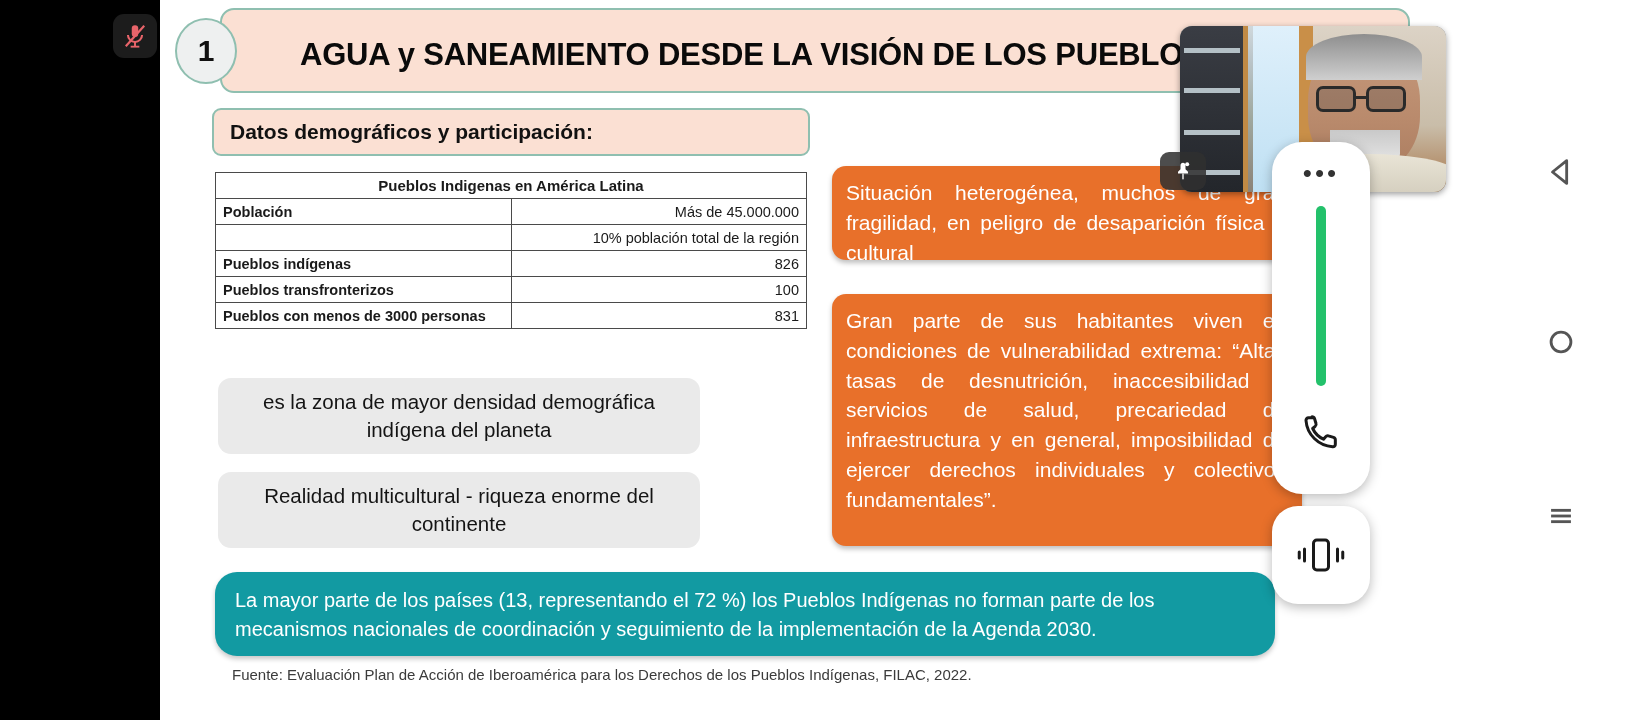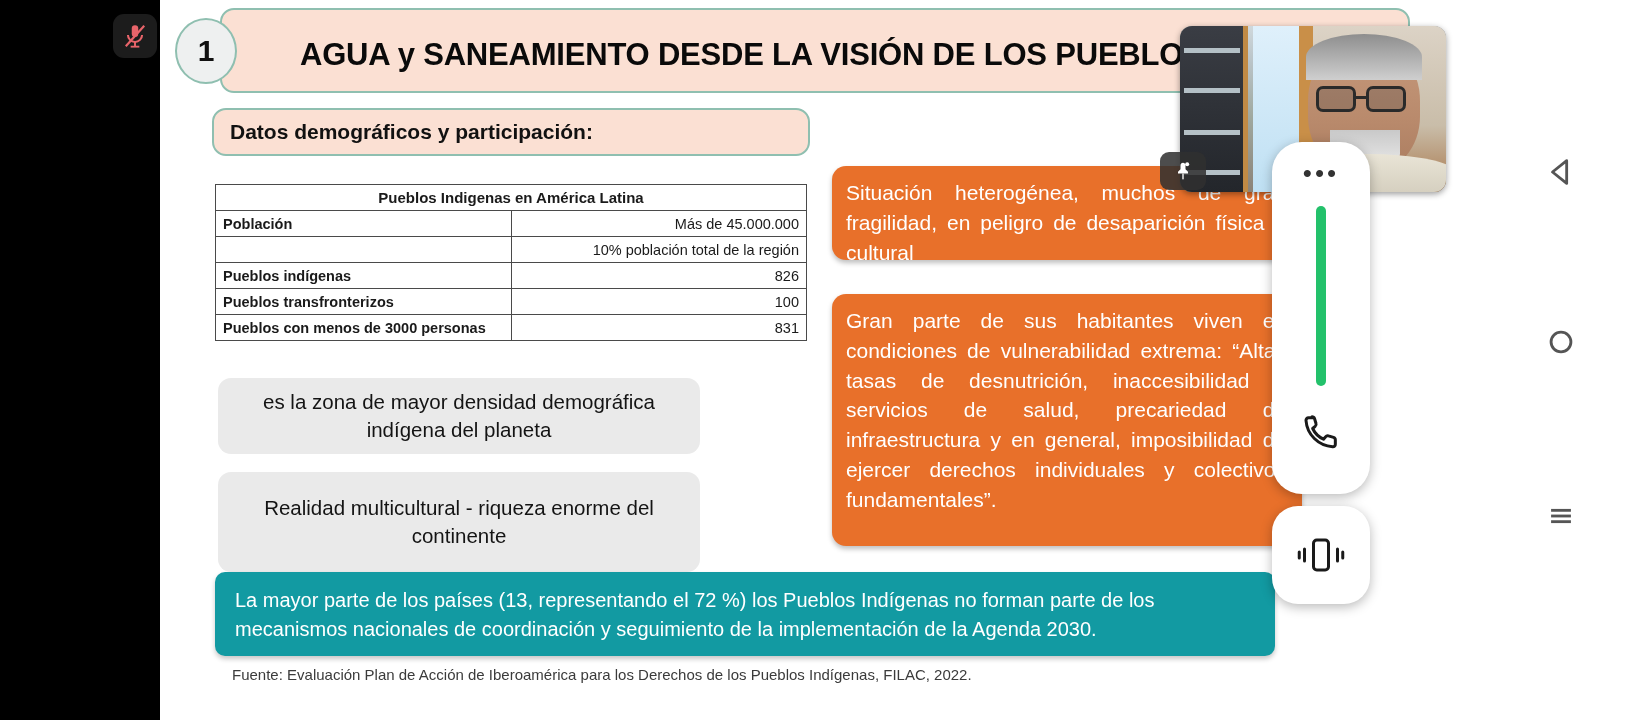--- a/index.html
+++ b/index.html
@@ -40,29 +40,29 @@
     display: flex; align-items: center; justify-content: center;
     font-size: 30px; font-weight: bold; color: #111;
     z-index: 3;
   }
 
   
   .subtitle-band {
     position: absolute; left: 52px; top: 108px;
     width: 598px; height: 48px;
     background: #fbe0d3; border: 2px solid #8fbfb0;
-    border-radius: 14px;
+    border-radius: 9px;
     display: flex; align-items: center;
   }
   .subtitle-text {
     padding-left: 16px; font-size: 21px; font-weight: bold; color: #111;
   }
 
   
-  .tbl-wrap { position: absolute; left: 55px; top: 172px; width: 516px; margin-top: 12px; }
+  .tbl-wrap { position: absolute; left: 55px; top: 172px; width: 516px; }
   table.demo { border-collapse: collapse; width: 592px;
                font-size: 14.5px; color: #1a1a1a; table-layout: fixed; }
   table.demo th, table.demo td {
     border: 1.3px solid #4a4a4a; padding: 3px 7px; height: 26px;
   }
   table.demo th.hdr { text-align: center; font-weight: bold; font-size: 15px; }
   td.lbl { font-weight: bold; width: 325px; }
   td.val { text-align: right; }
   td.blank { border-top: none; }
   .src-note {
@@ -71,37 +71,37 @@
   }
 
   
   .grey-box {
     position: absolute; background: #eaeaea; border-radius: 13px;
     display: flex; align-items: center; justify-content: center;
     text-align: center; font-size: 20.5px; color: #141414; line-height: 1.35;
     padding: 8px 18px;
   }
   #grey1 { left: 58px; top: 378px; width: 482px; height: 76px; }
-  #grey2 { left: 58px; top: 472px; width: 482px; height: 100px; }
+  #grey2 { left: 58px; top: 472px; width: 482px; height: 76px; }
 
   
   .orange-box {
     position: absolute; background: #e8702a; border-radius: 14px;
     color: #fff; font-size: 21px; line-height: 1.42;
     padding: 12px 16px 12px 14px; text-align: justify;
     box-shadow: 0 3px 5px rgba(0,0,0,.25);
   }
   #or1 { left: 672px; top: 166px; width: 470px; height: 94px; }
   #or2 { left: 672px; top: 294px; width: 470px; height: 252px; }
 
   
   .teal-box {
     position: absolute; left: 55px; top: 572px;
     width: 1060px; height: 84px;
-    background: #129aa2; border-radius: 10px;
+    background: #129aa2; border-radius: 22px;
     color: #fff; font-size: 20px; line-height: 1.45;
     padding: 14px 20px; box-shadow: 0 3px 5px rgba(0,0,0,.22);
   }
   .src-note2 {
     position: absolute; left: 72px; top: 666px;
     font-size: 15px; color: #3b3b3b;
   }
 
   
   .video-tile {

